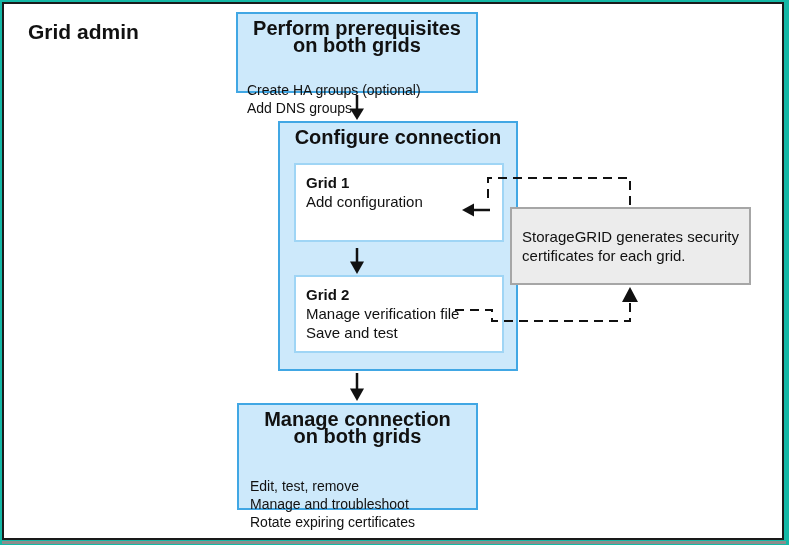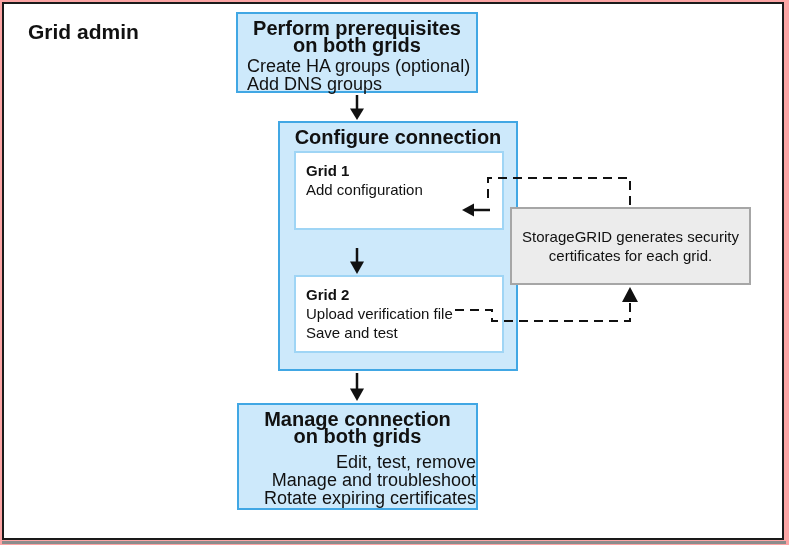--- a/index.html
+++ b/index.html
@@ -11,21 +11,21 @@
     --ink:#111111;
   }
   *{margin:0;padding:0;box-sizing:border-box;}
   html,body{background:#ffffff;}
   body{
     font-family:"Liberation Sans", sans-serif;
     color:var(--ink);
     width:789px;height:545px;position:relative;overflow:hidden;
   }
   #canvas{
-    position:absolute;left:0;top:0;width:789px;height:545px;background:#fca5a5;
+    position:absolute;left:0;top:0;width:789px;height:545px;background:#14b8a6;
   }
   #frame{
     position:absolute;left:2px;top:2px;width:782px;height:538px;
     border:2px solid #1a1a1a;background:#ffffff;
   }
   #frame-shadow-bottom{
     position:absolute;left:2px;top:541px;width:784px;height:3px;background:#8c8c8c;
   }
   .page-title{
     position:absolute;left:28px;top:20px;
@@ -34,39 +34,39 @@
   .bluebox{
     position:absolute;
     background:var(--box-fill);
     border:2px solid var(--box-border);
   }
   .box-heading{
     text-align:center;font-weight:700;font-size:20px;line-height:17px;
     white-space:pre-line;padding-top:6px;
   }
   .box-items{
-    font-size:18px;line-height:18px;padding-left:9px;padding-top:3px;
+    font-size:14px;line-height:18px;padding-left:9px;padding-top:3px;margin-top:24px;
   }
   .box-items .item{white-space:nowrap;}
   #box-prerequisites{left:236px;top:12px;width:242px;height:81px;}
   #box-configure{left:237px;top:121px;width:240px;height:250px;margin-left:41px;}
   #box-manage{left:237px;top:403px;width:241px;height:107px;}
-  #box-manage .box-items{padding-top:8px;padding-left:11px;text-align:right;}
+  #box-manage .box-items{padding-top:8px;padding-left:11px;}
   .whitebox{
     position:absolute;background:#ffffff;border:2px solid var(--inner-border);
     font-size:15px;line-height:19px;padding:8px 0 0 10px;
   }
   .whitebox .grid-heading{font-weight:700;}
-  #grid1-box{left:14px;top:28px;width:210px;height:79px;}
+  #grid1-box{left:14px;top:40px;width:210px;height:79px;}
   #grid2-box{left:14px;top:152px;width:210px;height:78px;}
   #note-box{
     position:absolute;left:510px;top:207px;width:241px;height:78px;
     background:var(--note-fill);border:2px solid var(--note-border);
     display:flex;align-items:center;justify-content:center;
-    font-size:15px;line-height:19px;text-align:center;white-space:pre-line;
+    font-size:15px;line-height:19px;text-align:left;white-space:pre-line;
   }
   #connectors{position:absolute;left:0;top:0;width:789px;height:545px;pointer-events:none;}
 </style>
 </head>
 <body>
 
 <div id="canvas">
   <div id="frame-shadow-bottom"></div>
   <div id="frame"></div>
 
@@ -84,21 +84,21 @@
   <div class="bluebox" id="box-configure">
     <div class="box-heading">Configure connection</div>
 
     <div class="whitebox" id="grid1-box">
       <div class="grid-heading">Grid 1</div>
       <div class="item">Add configuration</div>
     </div>
 
     <div class="whitebox" id="grid2-box">
       <div class="grid-heading">Grid 2</div>
-      <div class="item">Upload verification file</div>
+      <div class="item">Manage verification file</div>
       <div class="item">Save and test</div>
     </div>
   </div>
 
   <div class="bluebox" id="box-manage">
     <div class="box-heading">Manage connection
 on both grids</div>
     <div class="box-items">
       <div class="item">Edit, test, remove</div>
       <div class="item">Manage and troubleshoot</div>

